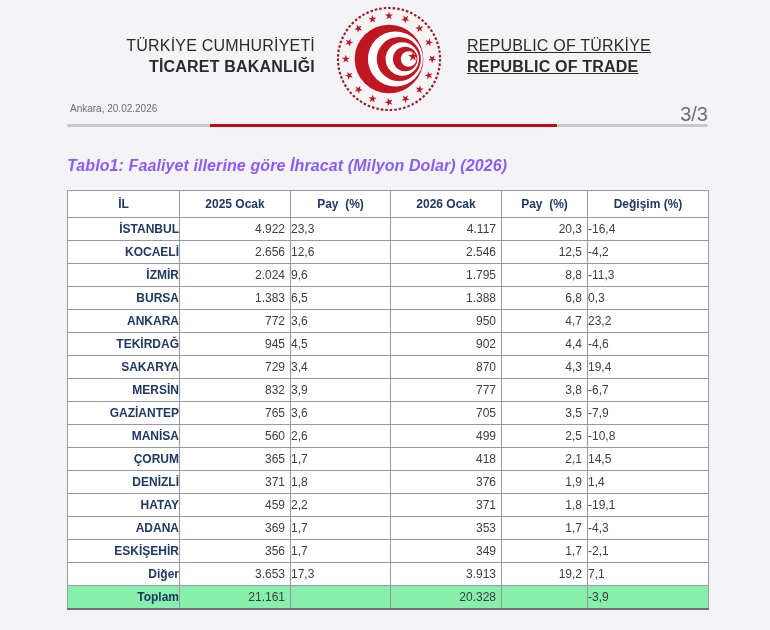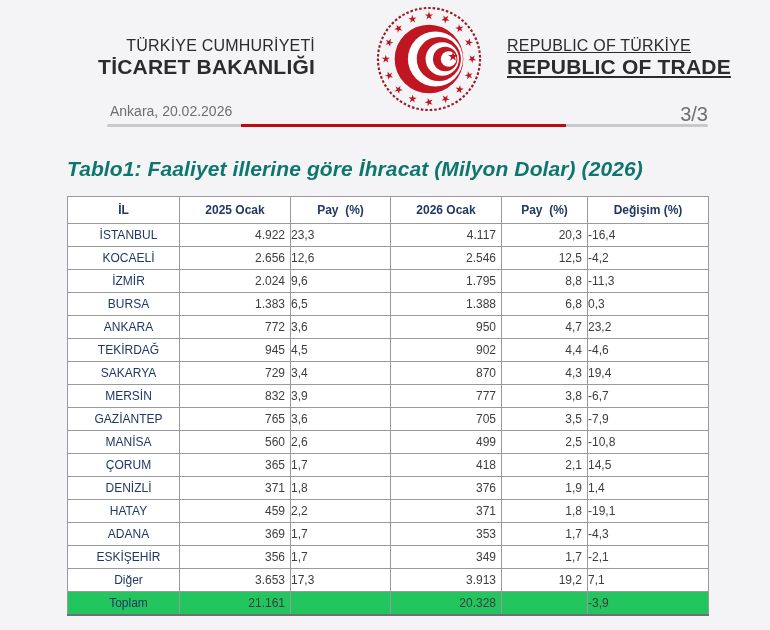--- a/index.html
+++ b/index.html
@@ -3,40 +3,40 @@
 <meta charset="utf-8">
 <style>
   * { margin: 0; padding: 0; box-sizing: border-box; }
   html, body { width: 770px; height: 630px; }
   body {
     font-family: "Liberation Sans", "DejaVu Sans", sans-serif;
     background: #f4f4f6;
     position: relative;
     overflow: hidden;
   }
-  .masthead { position: relative; height: 130px; margin-left: 40px; }
+  .masthead { position: relative; height: 130px; }
   .org-block { position: absolute; top: 35px; line-height: 21px; color: #2b2b2b; }
   .org-block .l1 { font-size: 16px; letter-spacing: 0.2px; font-weight: 400; }
-  .org-block .l2 { font-size: 21px; font-weight: 700; letter-spacing: 0.2px; }
+  .org-block .l2 { font-size: 16px; font-weight: 700; letter-spacing: 0.2px; }
   .org-tr { right: 455px; text-align: right; }
   .org-en { left: 467px; text-align: left; text-decoration: underline; }
   .logo-wrap { position: absolute; left: 336px; top: 6px; width: 106px; height: 106px; }
-  .dateline { position: absolute; left: 70px; top: 103px; font-size: 14px; color: #6e6e72; }
+  .dateline { position: absolute; left: 70px; top: 103px; font-size: 10px; color: #6e6e72; }
   .page-indicator { position: absolute; right: 62px; top: 103px; font-size: 20px; color: #6e6e72; }
   .rule {
     position: absolute; left: 67px; right: 62px; top: 124px; height: 3px; border-radius: 2px;
     background: linear-gradient(to right,
       #c9c9cb 0%, #c9c9cb 22.3%,
       #bf0a12 22.3%, #bf0a12 76.4%,
       #c9c9cb 76.4%, #c9c9cb 100%);
   }
   .table-title {
     margin: 27px 62px 12px 67px;
-    font-size: 21px; font-weight: 700; font-style: italic;
-    color: #0f766e; letter-spacing: 0.1px;
+    font-size: 16px; font-weight: 700; font-style: italic;
+    color: #8b5cf6; letter-spacing: 0.1px;
   }
   table.export-table {
     margin: 15px 0 0 67px;
     border-collapse: collapse;
     width: 641px;
     table-layout: fixed;
     background: #ffffff;
     border: 1px solid #848487;
   }
   .export-table th, .export-table td {
@@ -45,26 +45,26 @@
     overflow: hidden;
   }
   .export-table thead th {
     height: 27px;
     color: #203864; font-weight: 700;
     text-align: center; white-space: pre;
     background: #ffffff;
   }
   .export-table tbody td { height: 23px; color: #3d3d40; background: #ffffff; }
   .export-table .cell-il {
-    text-align: center; padding-left: 10px;
-    color: #203864; font-weight: 400;
+    text-align: right; padding-left: 10px;
+    color: #203864; font-weight: 700;
   }
   .export-table .cell-right { text-align: right; padding-right: 5px; }
   .export-table .cell-center { text-align: left; }
-  .export-table tr.total-row td { background: #22c55e; }
+  .export-table tr.total-row td { background: #86efac; }
   .export-table tr.total-row td.cell-il { color: #203864; }
   .export-table tbody tr:last-child td { border-bottom: 2px solid #6f6f73; }
 </style>
 </head>
 <body>
 
 <div class="masthead">
   <div class="org-block org-tr">
     <div class="l1">TÜRKİYE CUMHURİYETİ</div>
     <div class="l2">TİCARET BAKANLIĞI</div>

